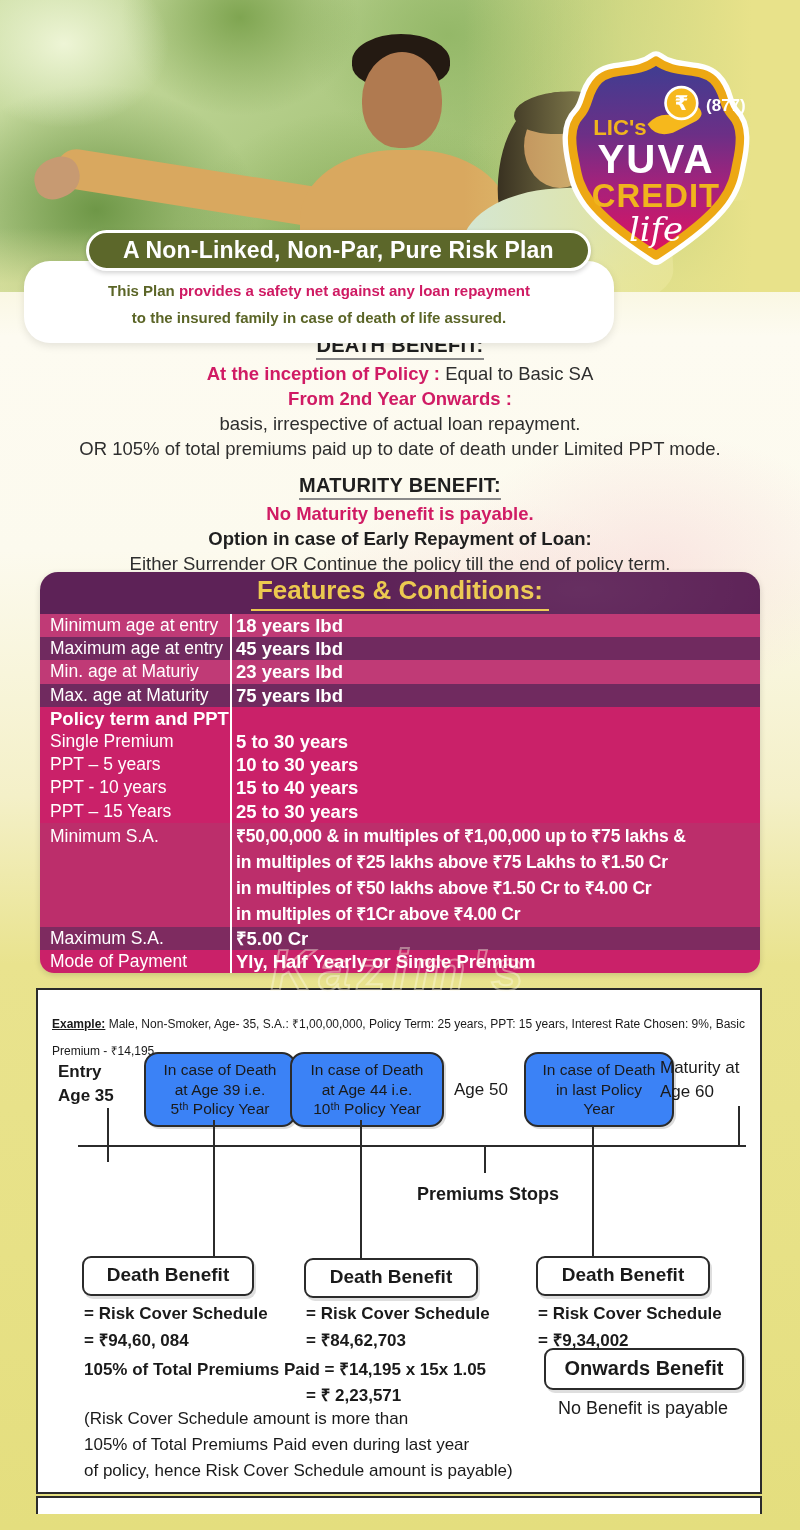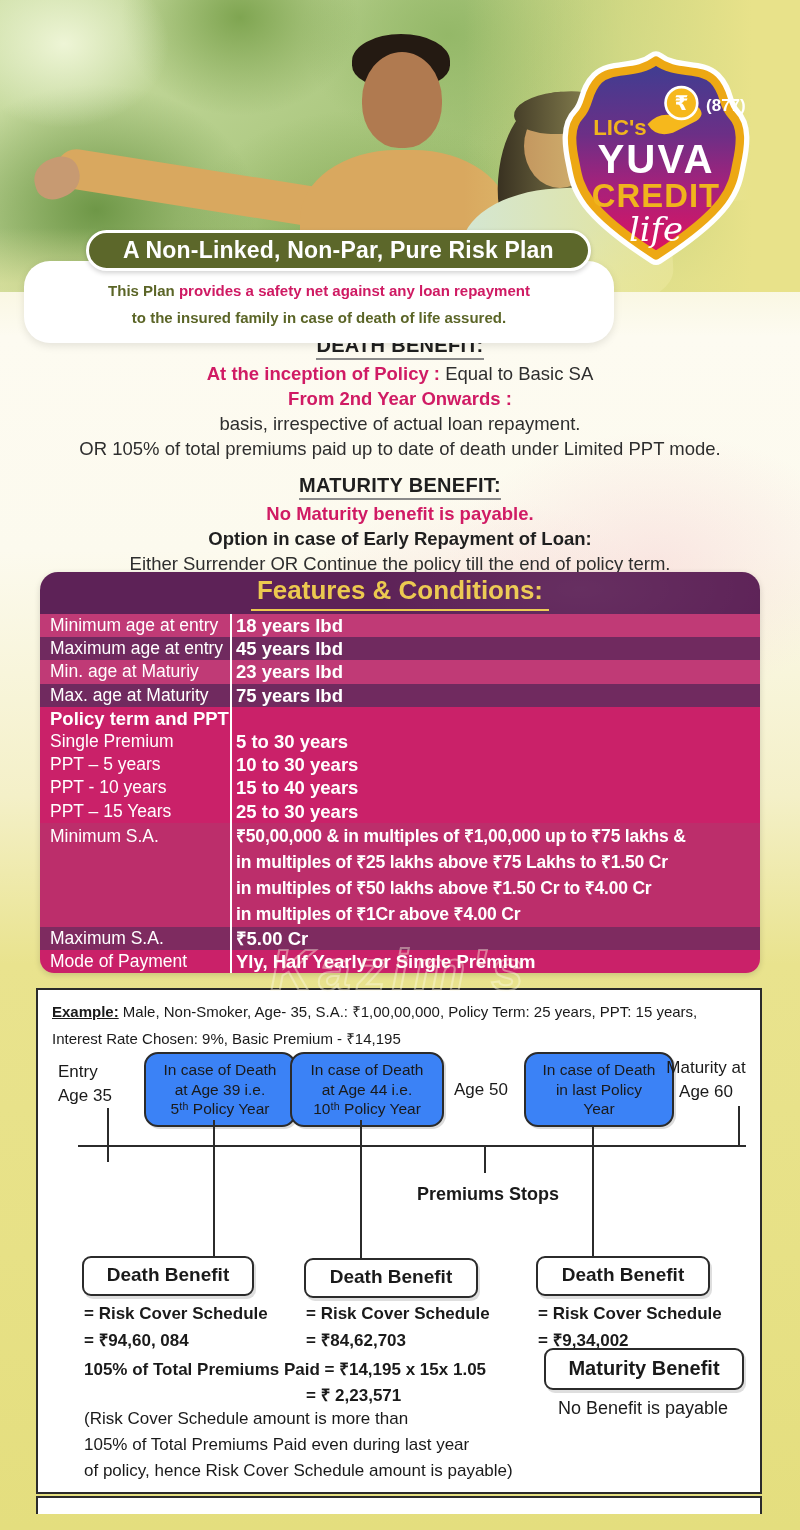--- a/index.html
+++ b/index.html
@@ -74,21 +74,21 @@
   .dark2{background:#7e2b60;}
   .rose .fvalue div{line-height:26px;font-size:17.5px;letter-spacing:-.2px;}
   .rose .flabel{line-height:26px;}
   
   .wmark{position:absolute;top:936px;left:0;width:800px;text-align:center;z-index:7;pointer-events:none;
     font-size:58px;font-weight:700;font-style:italic;color:transparent;
     -webkit-text-stroke:2px rgba(253,251,225,.75);opacity:.55;letter-spacing:6px;}
   
   .exbox{position:absolute;top:988px;left:36px;width:722px;height:502px;background:#fff;border:2.5px solid #2b2b2b;
     color:#1a1a1a;}
-  .ex-intro{position:absolute;top:8px;left:14px;width:694px;font-size:15px;line-height:27px;font-weight:500;}
+  .ex-intro{position:absolute;top:21px;left:14px;width:694px;font-size:12px;line-height:27px;font-weight:500;}
   .ex-intro .lbl{font-weight:700;text-decoration:underline;}
   .callout{position:absolute;border:2px solid #2b2b2b;border-radius:14px;background:#3b82f6;text-align:center;
     font-size:15.5px;line-height:19.5px;padding:6px 4px;box-shadow:2px 2px 0 rgba(0,0,0,.14);}
   .plain{position:absolute;font-size:17px;line-height:24px;font-weight:500;}
   .tick{position:absolute;width:2px;background:#2b2b2b;}
   .hline{position:absolute;height:2px;background:#2b2b2b;}
   .dbbox{position:absolute;border:2px solid #2b2b2b;border-radius:9px;background:#fff;text-align:center;
     font-weight:700;font-size:19px;line-height:34px;height:36px;box-shadow:2px 3px 0 rgba(0,0,0,.13);}
   .vals{position:absolute;font-size:17px;font-weight:600;line-height:27px;white-space:nowrap;}
   .foot{position:absolute;font-size:17px;font-weight:500;line-height:26px;white-space:nowrap;}
@@ -238,41 +238,41 @@
     </div>
 </div>
 
 <div class="wmark">Kazim's</div>
 
 <div class="exbox">
   <div class="ex-intro">
     <span class="lbl">Example:</span><span> Male, Non-Smoker, Age- 35, S.A.: ₹1,00,00,000, Policy Term: 25 years, PPT: 15 years, Interest Rate Chosen: 9%, Basic Premium - ₹14,195</span>
   </div>
 
-  <div class="plain" style="left:20px;top:70px;">
+  <div class="plain" style="left:20px;top:70px;font-weight:bold;">
     <div>Entry</div>
       <div>Age 35</div>
   </div>
   <div class="callout" style="left:106px;top:62px;width:140px;">
     <div>In case of Death</div>
       <div>at Age 39 i.e.</div>
       <div>5ᵗʰ Policy Year</div>
   </div>
   <div class="callout" style="left:252px;top:62px;width:142px;">
     <div>In case of Death</div>
       <div>at Age 44 i.e.</div>
       <div>10ᵗʰ Policy Year</div>
   </div>
   <div class="plain" style="left:416px;top:88px;">Age 50</div>
   <div class="callout" style="left:486px;top:62px;width:138px;">
     <div>In case of Death</div>
       <div>in last Policy</div>
       <div>Year</div>
   </div>
-  <div class="plain" style="left:622px;top:66px;width:92px;text-align:center;">
+  <div class="plain" style="left:622px;top:66px;width:92px;text-align:left;">
     <div>Maturity at</div>
       <div>Age 60</div>
   </div>
 
   <div class="hline" style="left:40px;top:155px;width:668px;"></div>
   <div class="tick" style="left:69px;top:118px;height:54px;"></div>
   <div class="tick" style="left:175px;top:130px;height:138px;"></div>
   <div class="tick" style="left:322px;top:130px;height:140px;"></div>
   <div class="tick" style="left:446px;top:155px;height:28px;"></div>
   <div class="tick" style="left:554px;top:137px;height:131px;"></div>
@@ -293,21 +293,21 @@
       <div>= ₹84,62,703</div>
   </div>
   <div class="vals" style="left:500px;top:310px;">
     <div>= Risk Cover Schedule</div>
       <div>= ₹9,34,002</div>
   </div>
 
   <div class="vals" style="left:46px;top:366px;">105% of Total Premiums Paid = ₹14,195 x 15x 1.05</div>
   <div class="vals" style="left:268px;top:392px;">= ₹ 2,23,571</div>
 
-  <div class="dbbox" style="left:506px;top:358px;width:196px;font-size:20px;line-height:36px;height:38px;">Maturity Benefit</div>
+  <div class="dbbox" style="left:506px;top:358px;width:196px;font-size:20px;line-height:36px;height:38px;">Onwards Benefit</div>
   <div class="plain" style="left:500px;top:406px;width:210px;text-align:center;font-size:18px;">No Benefit is payable</div>
 
   <div class="foot" style="left:46px;top:416px;">
     <div>(Risk Cover Schedule amount is more than</div>
       <div>105% of Total Premiums Paid even during last year</div>
       <div>of policy, hence Risk Cover Schedule amount is payable)</div>
   </div>
 </div>
 
 <div class="sliver"></div>

